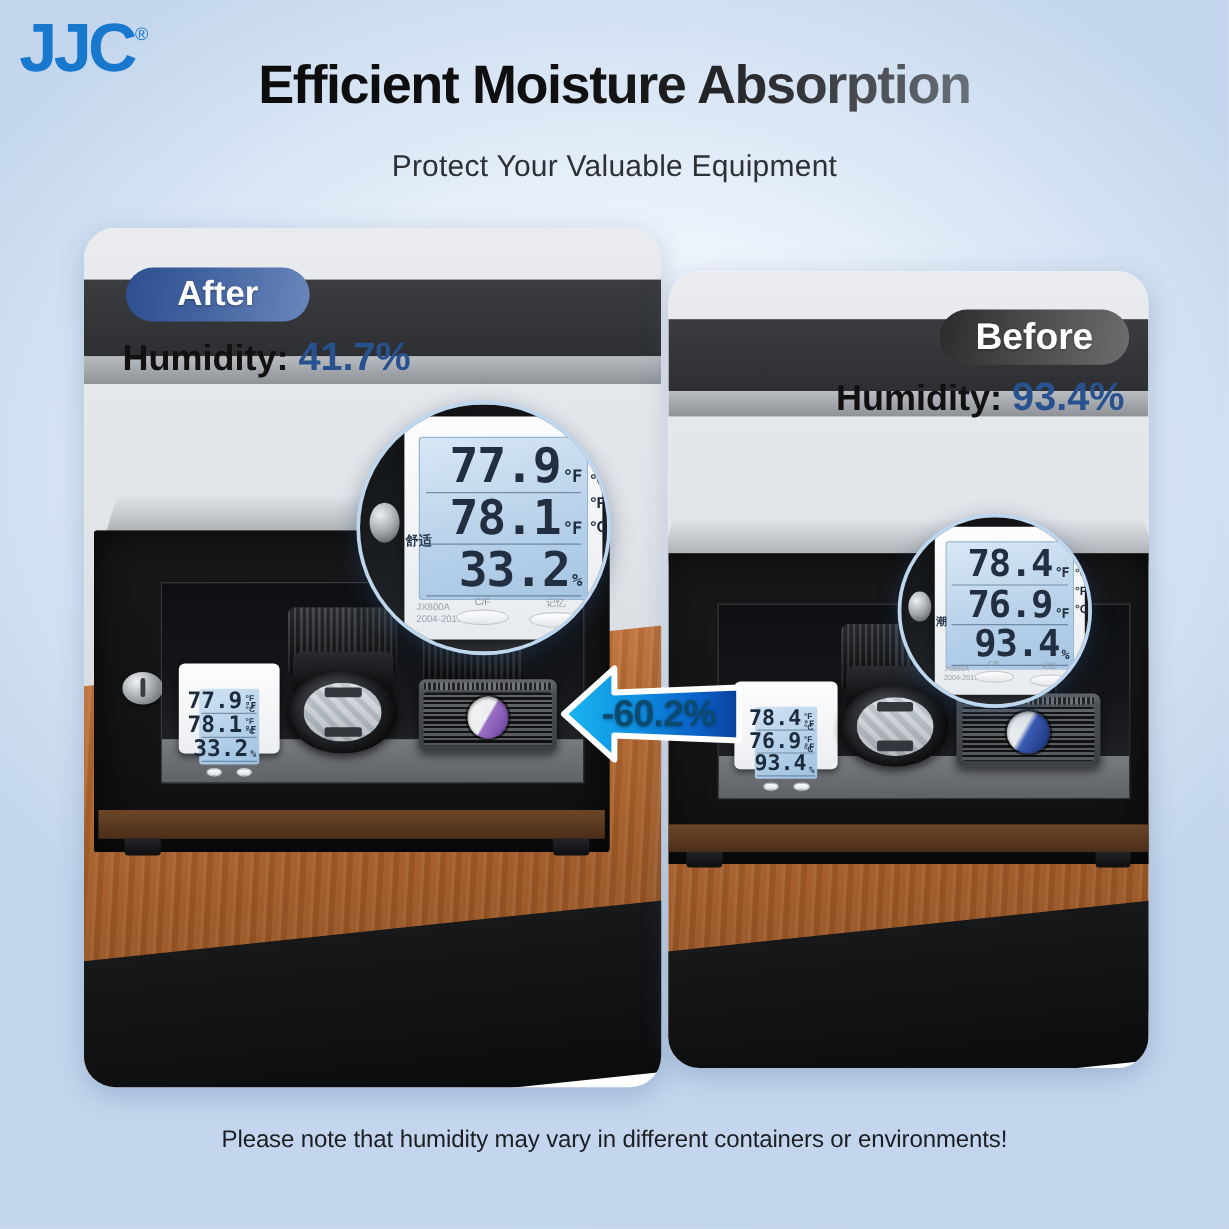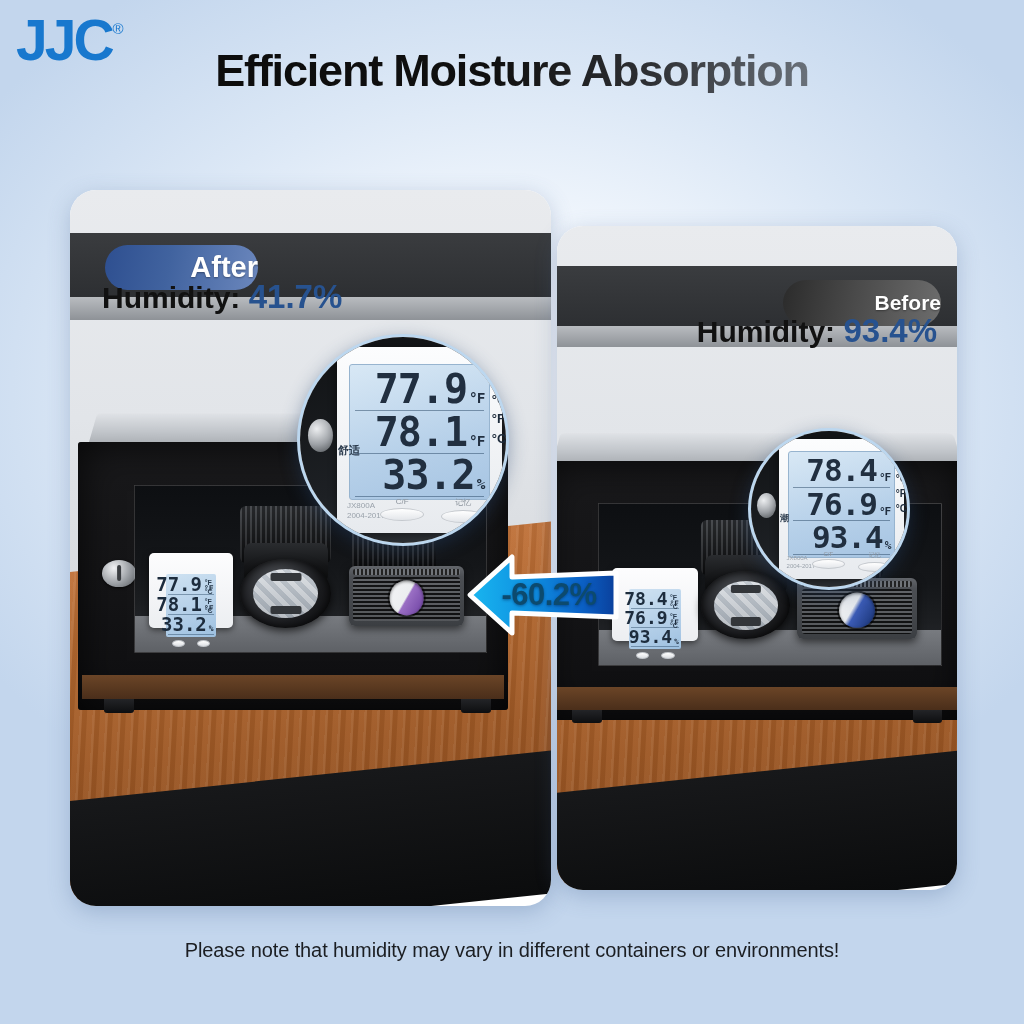--- a/index.html
+++ b/index.html
@@ -37,30 +37,29 @@
   .panel {
     position:absolute; border-radius:26px; overflow:hidden; background:#fff;
     box-shadow:0 6px 22px rgba(72,104,150,.30);
   }
   .panel-left  { left:70px;  top:190px; width:481px; height:716px; }
   .panel-right { left:557px; top:226px; width:400px; height:664px; }
 
   
   .badge {
     position:absolute; border-radius:999px; color:#fff; font-weight:bold;
-    display:flex; align-items:center; justify-content:flex-end;
+    display:flex; align-items:center; justify-content:center;
     text-shadow:0 1px 2px rgba(0,0,0,.35);
-    margin-top:22px;
   }
   .badge-after {
     left:35px; top:33px; width:153px; height:45px; font-size:29px;
     background:linear-gradient(100deg,#2e4f90 0%,#41639f 42%,#6b87bd 100%);
   }
   .badge-before {
-    right:16px; top:32px; width:158px; height:46px; font-size:21px;
+    right:16px; top:32px; width:158px; height:46px; font-size:31px;
     background:linear-gradient(100deg,#2b2b2b 0%,#4a4a4a 45%,#6d6d6d 100%);
   }
   .hum {
     position:absolute; font-size:30px; font-weight:bold; color:#111; white-space:nowrap;
   }
   .hum-left  { left:32px; top:88px; }
   .hum-right { right:20px; top:86px; }
   .hum .val { color:#27528f; font-size:33px; }
 
   
@@ -302,20 +301,21 @@
 <body>
 
 <div id="stage">
 
   <div class="logo">
     <span class="logo-text">JJC</span>
     <span class="logo-r">®</span>
   </div>
 
   <div class="headline">Efficient Moisture Absorption</div>
+  <div class="subhead">Protect Your Valuable Equipment</div>
 
   <div class="panel panel-left">
     <div class="scene">
       <div class="scene-wall"></div>
       <div class="scene-darkband"></div>
       <div class="scene-shelf"></div>
       <div class="scene-desk">
           <div class="desk-grain"></div>
         </div>
       <div class="scene-darkfloor"></div>

